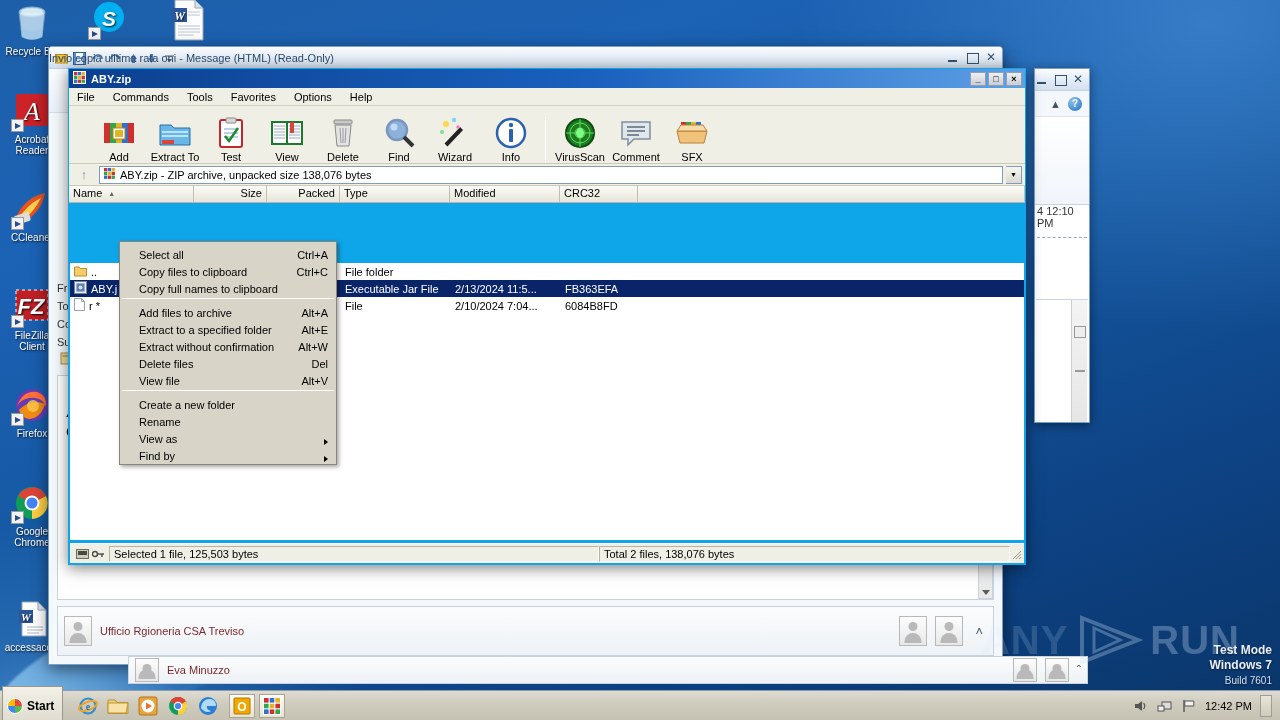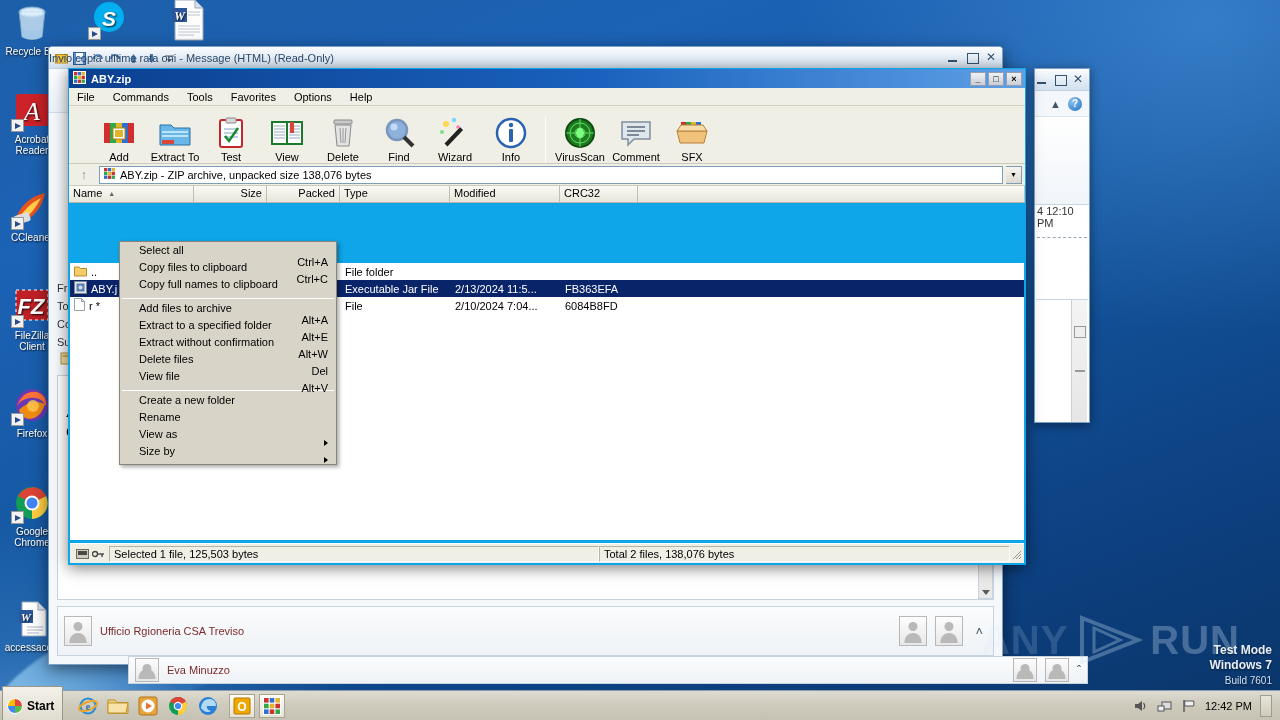--- a/index.html
+++ b/index.html
@@ -149,21 +149,21 @@
   .sbcell{ border:1px solid #b6b2a4; border-right-color:#fff; border-bottom-color:#fff;
            height:16px; line-height:14px; padding:0 4px; }
 
   
   #ctxmenu{
     position:absolute; left:119px; top:241px; width:218px;
     background:#d8d4c8; border:1px solid #8a8577;
     box-shadow:2px 2px 4px rgba(0,0,0,.35); font-size:11px; color:#000;
     padding:2px 0;
   }
-  #ctxmenu .mi{ height:17px; display:flex; align-items:flex-start; padding:0 8px 0 19px; position:relative;flex-direction:column;}
+  #ctxmenu .mi{ height:17px; display:flex; align-items:flex-end; padding:0 8px 0 19px; position:relative;}
   #ctxmenu .mi .sc{ margin-left:auto; padding-left:14px; }
   #ctxmenu .arrow{ margin-left:auto; width:0;height:0;
       border-left:4px solid #000; border-top:3.5px solid transparent; border-bottom:3.5px solid transparent;}
   #ctxmenu .sep{ height:1px; background:#9a9486; margin:3px 2px; border-bottom:1px solid #fff; }
 
   
   #bgwin{ left:1034px; top:68px; width:56px; height:355px;
           border:1px solid #7ba0c8; background:#fff; }
   #bgwin .tb{ height:22px; background:linear-gradient(#fcfdfe,#e3ecf6 55%,#d3e0ee);
               border-bottom:1px solid #c2d2e2; display:flex; justify-content:flex-end;
@@ -792,21 +792,21 @@
     <span>Create a new folder</span>
   </div>
   <div class="mi">
     <span>Rename</span>
   </div>
   <div class="mi">
     <span>View as</span>
     <span class="arrow"></span>
   </div>
   <div class="mi">
-    <span>Size by</span>
+    <span>Find by</span>
     <span class="arrow"></span>
   </div>
 </div>
 
 <div id="anyrun">
   <span class="txt" style="opacity:.55;">ANY</span>
   <svg width="74" height="56" viewBox="0 0 74 56" style="margin:0 4px;">
     <path d="M10 6 L66 28 L10 50 Z" fill="none" stroke="#cfe4f7" stroke-width="4"></path>
     <path d="M22 16 L48 28 L22 40 Z" fill="none" stroke="#cfe4f7" stroke-width="3"></path>
   </svg>

